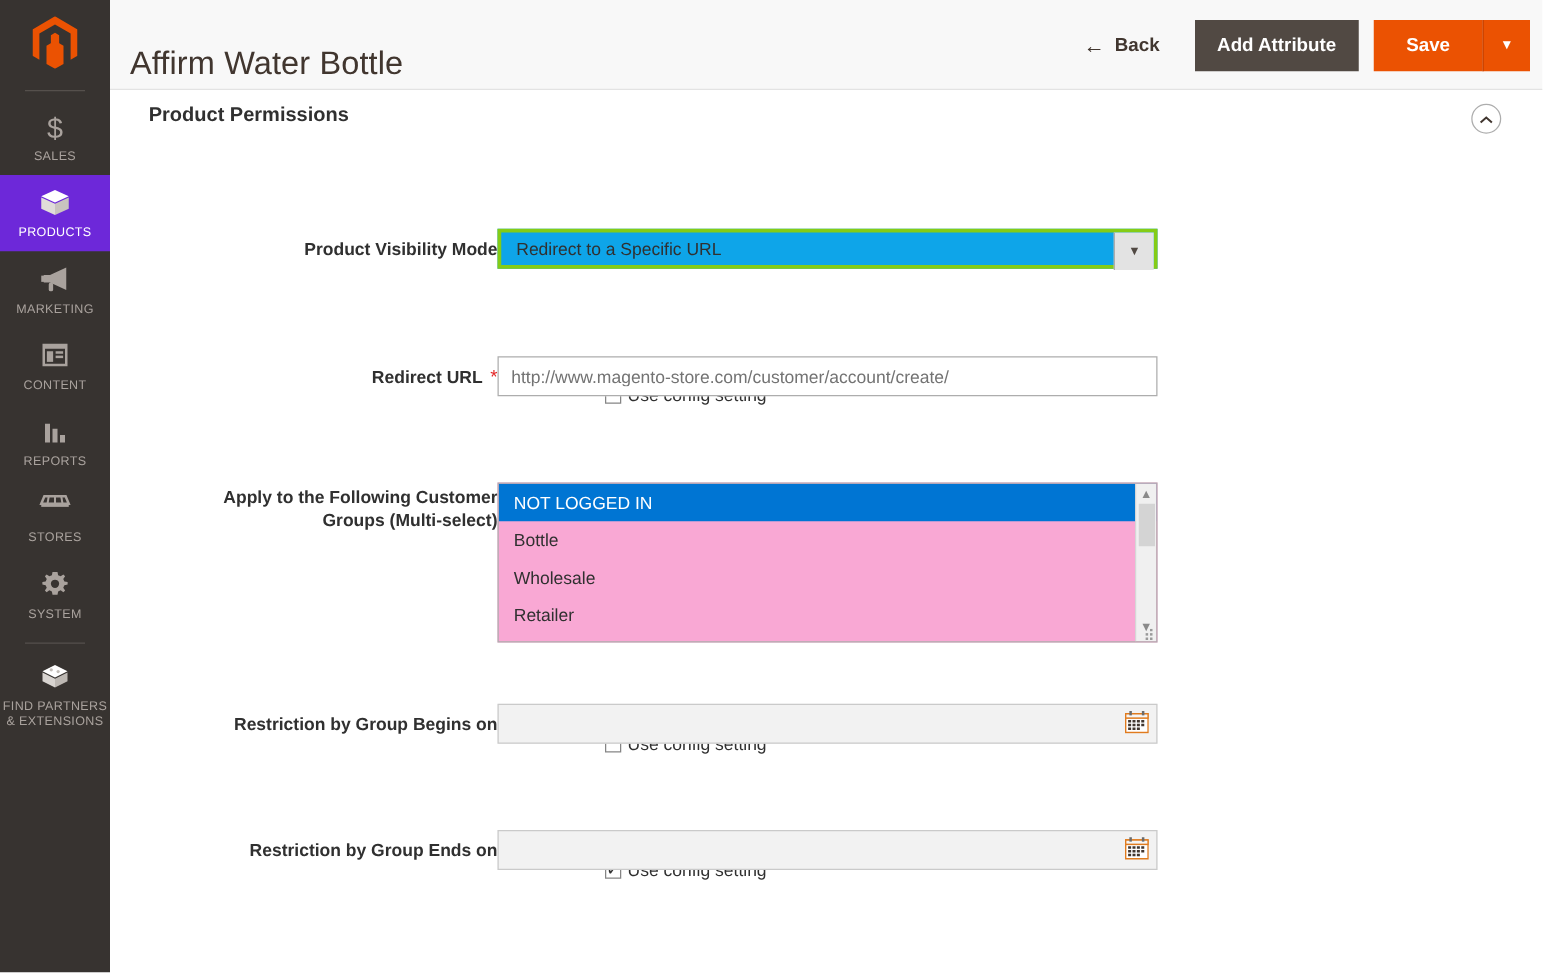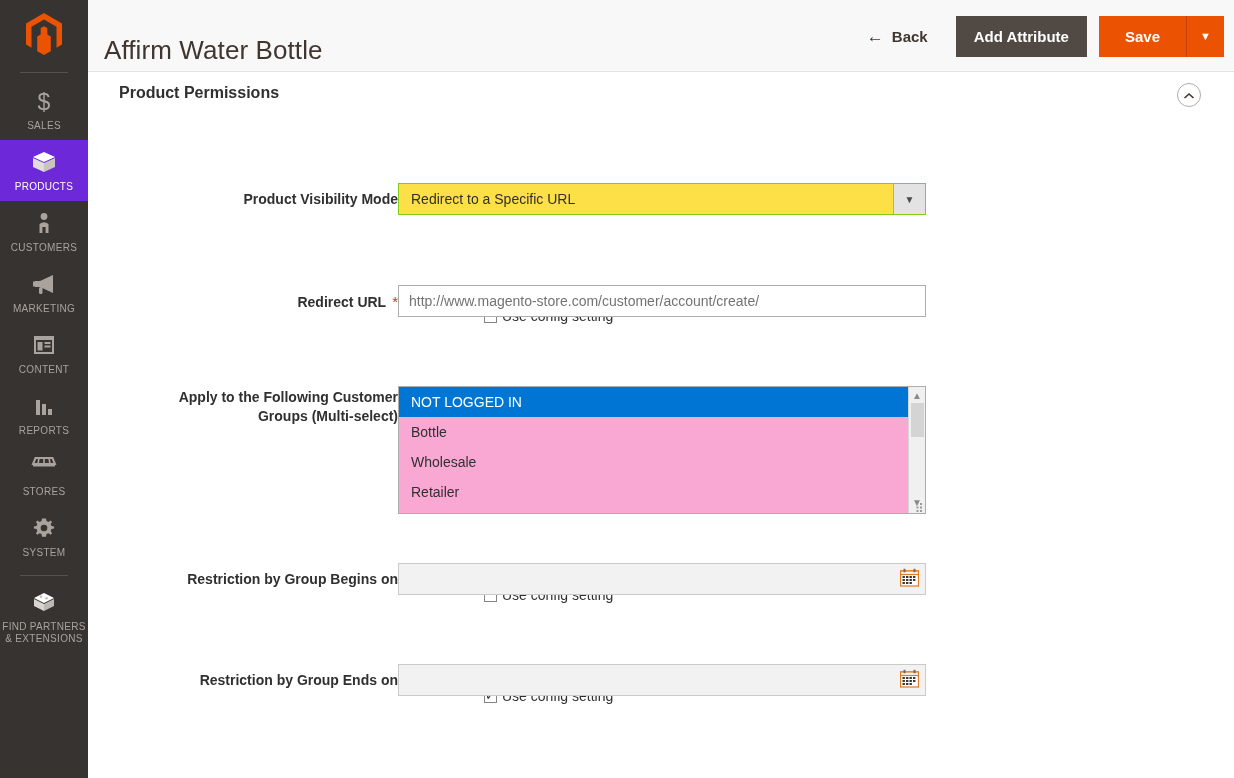--- a/index.html
+++ b/index.html
@@ -152,22 +152,22 @@
   .req-star {
     color: #e22626; font-weight: normal;
     margin-left: 6px; font-size: 15px;
   }
   .field-control { position: absolute; left: 310px; }
 
   
   .fake-select {
     position: relative;
     width: 528px; height: 32px;
-    border: 1px solid #84cc16;
-    background: #fde047;
+    border: 3px solid #84cc16;
+    background: #0ea5e9;
     display: flex; align-items: center;
     cursor: pointer;
   }
   .fake-select .sel-value {
     font-size: 14px; color: #303030;
     padding-left: 12px;
   }
   .fake-select .sel-arrow {
     position: absolute; right: 0; top: 0;
     width: 32px; height: 30px;
@@ -306,29 +306,20 @@
       <span class="nav-icon">
         <svg width="26" height="24" viewBox="0 0 26 24">
           <polygon points="13,2 24,7 13,12 2,7" fill="#ffffff"></polygon>
           <polygon points="2,8 13,13 13,22 2,17" fill="#e0ddd9"></polygon>
           <polygon points="24,8 13,13 13,22 24,17" fill="#c9c4bf"></polygon>
         </svg>
       </span>
       <span class="nav-label">PRODUCTS</span>
     </div>
 
-    <div class="nav-item">
-      <span class="nav-icon">
-        <svg width="24" height="24" viewBox="0 0 24 24">
-          <circle cx="12" cy="5.5" r="3.4" fill="#a9a29d"></circle>
-          <path d="M7.5 22 L7.5 13 Q12 9.5 16.5 13 L16.5 22 L13.6 22 L13.6 16 L10.4 16 L10.4 22 Z" fill="#a9a29d"></path>
-        </svg>
-      </span>
-      <span class="nav-label">CUSTOMERS</span>
-    </div>
 
     <div class="nav-item">
       <span class="nav-icon">
         <svg width="26" height="24" viewBox="0 0 26 24">
           <polygon points="4,9 9,9 22,3 22,21 9,15 4,15" fill="#a9a29d"></polygon>
           <rect x="2" y="9.5" width="3" height="5" fill="#a9a29d"></rect>
           <rect x="8" y="15" width="3.5" height="7" rx="1.5" fill="#a9a29d"></rect>
         </svg>
       </span>
       <span class="nav-label">MARKETING</span>

